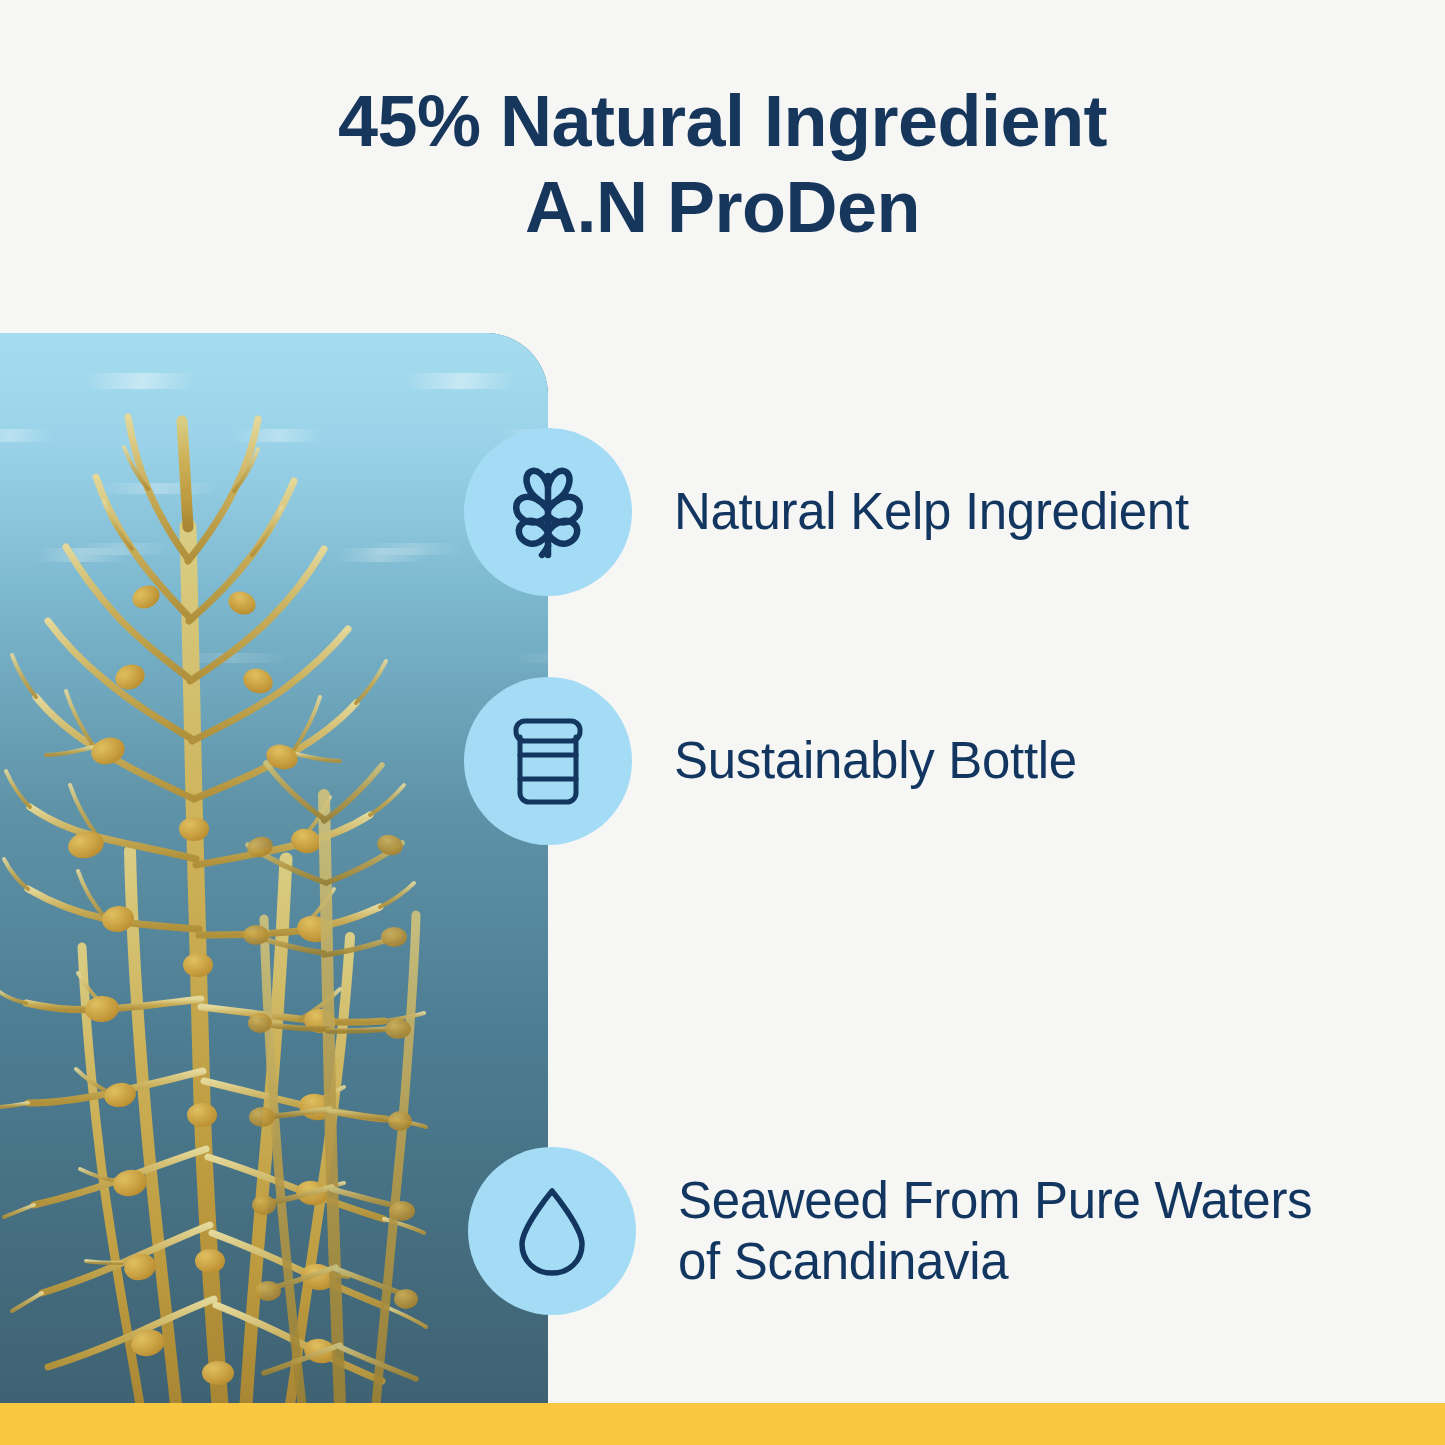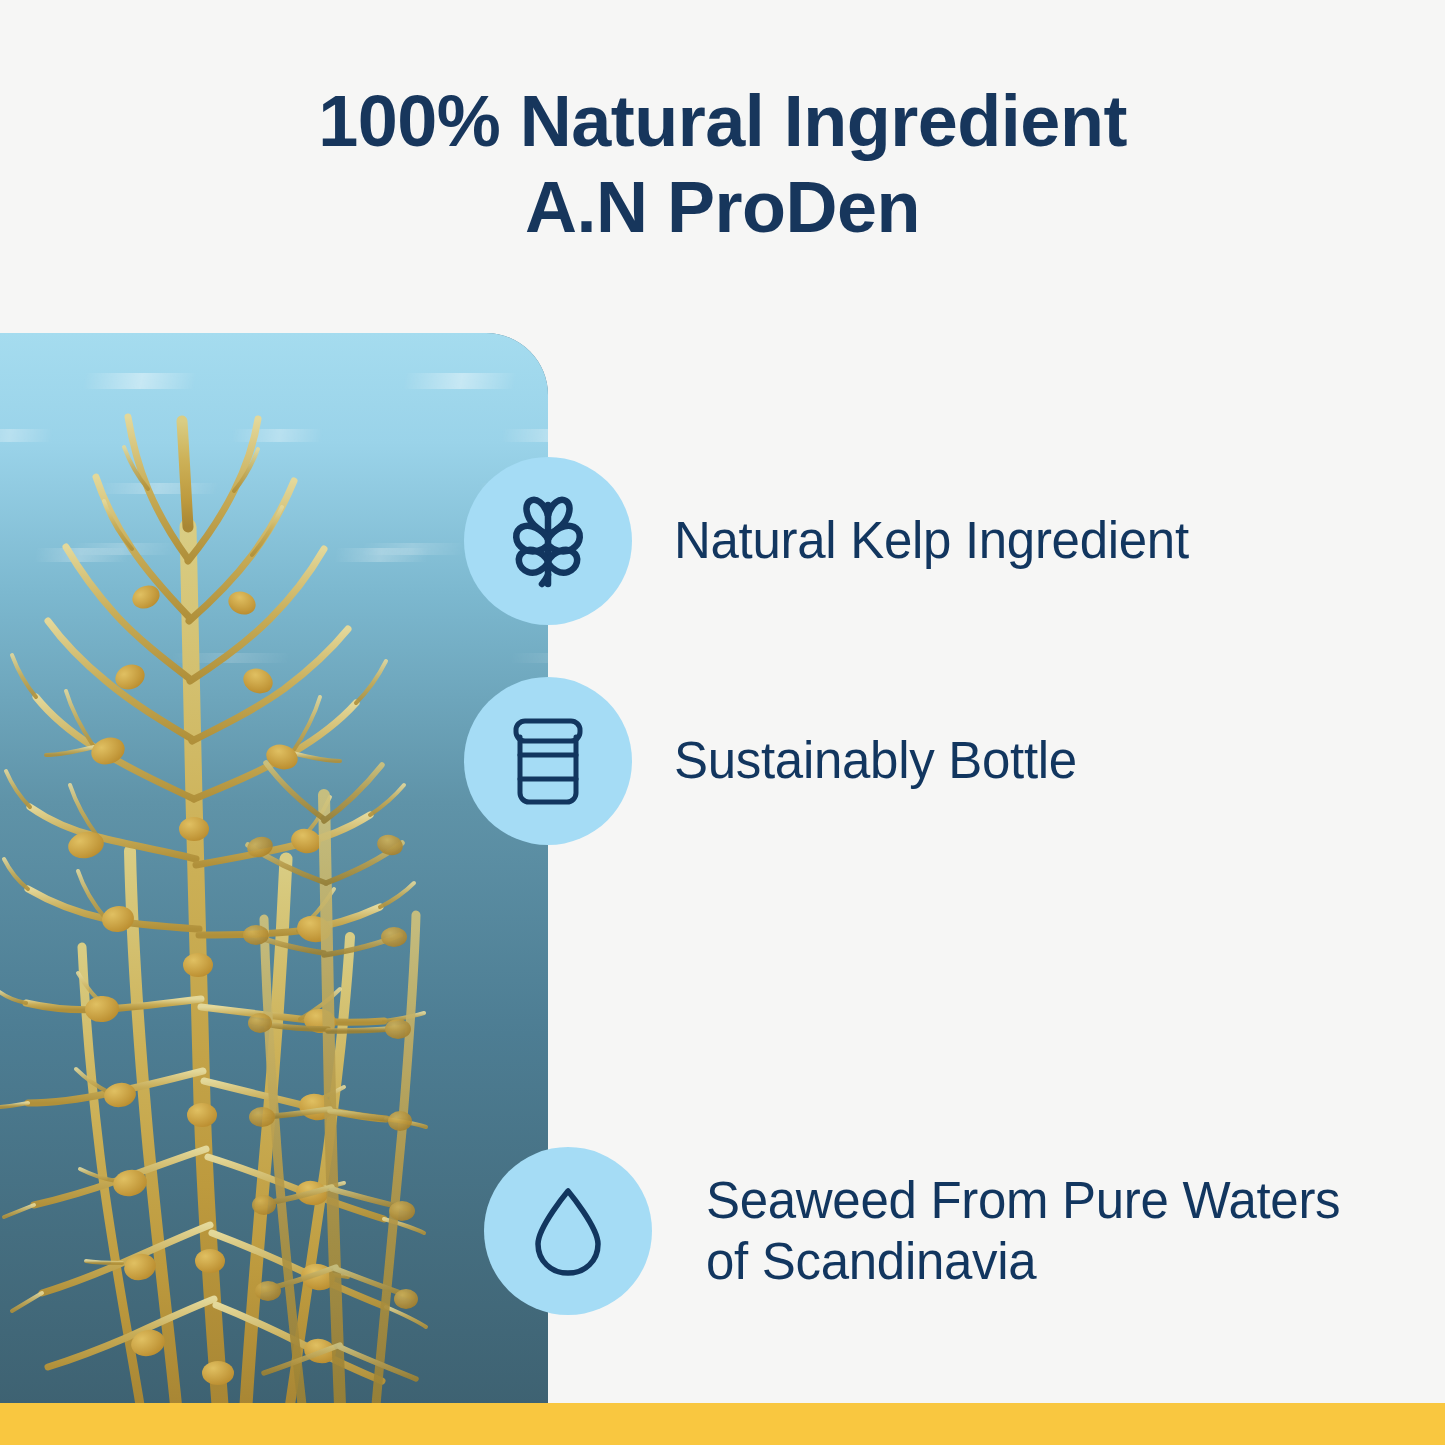--- a/index.html
+++ b/index.html
@@ -125,40 +125,40 @@
   .feature-label {
     margin-left:42px;
     color:#12365f;
     font-size:51px;
     line-height:1.20;
     font-weight:normal;
     letter-spacing:-0.3px;
     white-space:pre-line;
   }
 
-  #row-0 { left:464px; top:457px; }
+  #row-0 { left:464px; top:428px; }
   #row-1 { left:464px; top:677px; }
   #row-2 { left:464px; top:907px; }
-  #row-3 { left:484px; top:1147px;gap:12px; }
+  #row-3 { left:468px; top:1147px; }
 
   
   .bottom-band {
     position:absolute;
     left:0;
     bottom:0;
     width:1445px;
     height:42px;
     background:#f9c githubusercontent;
   }
 </style>
 </head>
 <body style="background: rgb(246, 246, 245);">
 
 <div class="title-block">
-  <div class="title-line" style="color: rgb(23, 54, 92);">100% Natural Ingredient</div>
+  <div class="title-line" style="color: rgb(23, 54, 92);">45% Natural Ingredient</div>
   <div class="title-line" style="color: rgb(23, 54, 92);">A.N ProDen</div>
 </div>
 
 <div class="photo-panel">
   <div class="photo-water"></div>
   <div class="ripples"></div>
   <div class="ripples2"></div>
 
   <svg class="kelp-svg" viewBox="0 0 470 1046" preserveAspectRatio="none">
     <defs>

